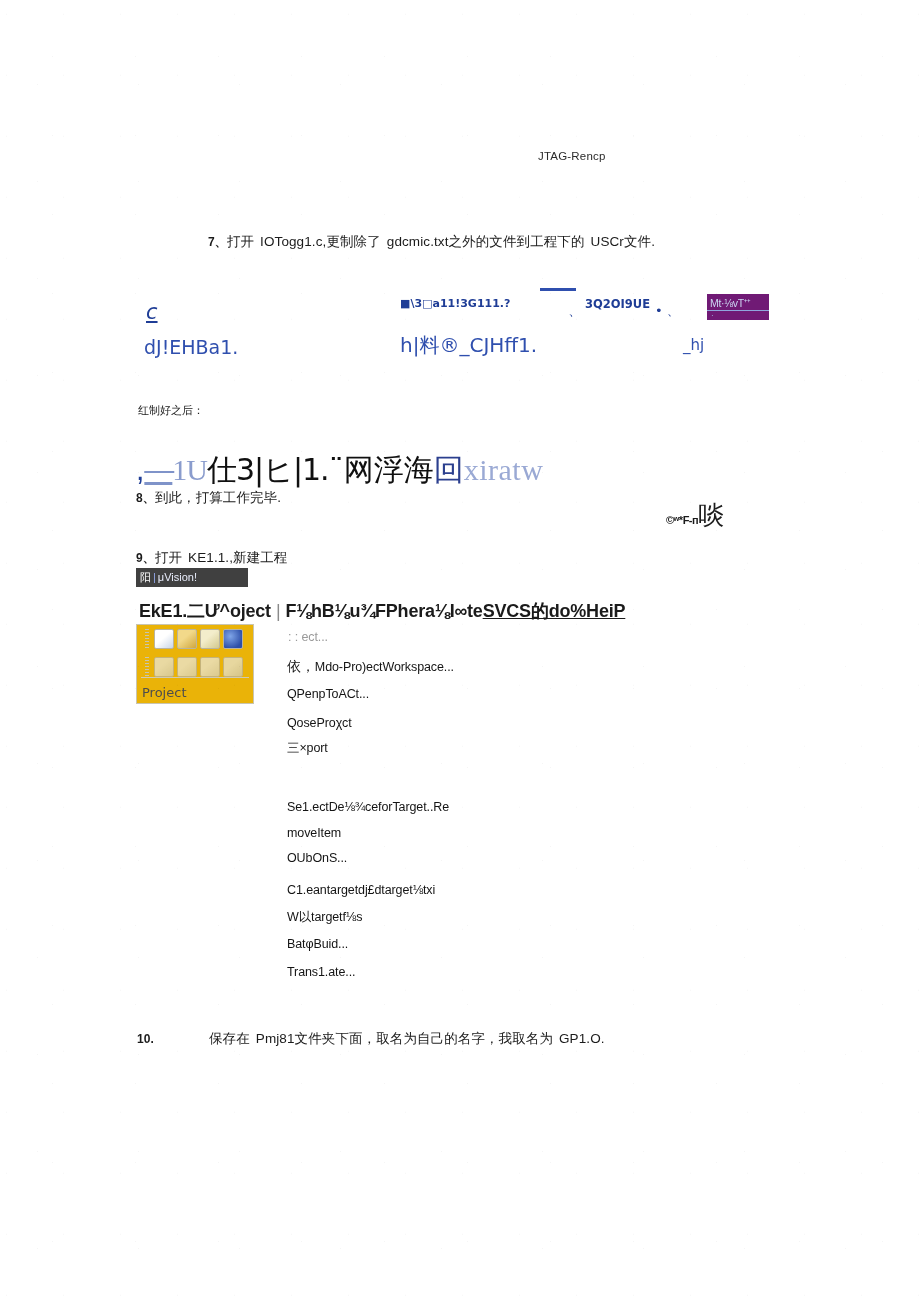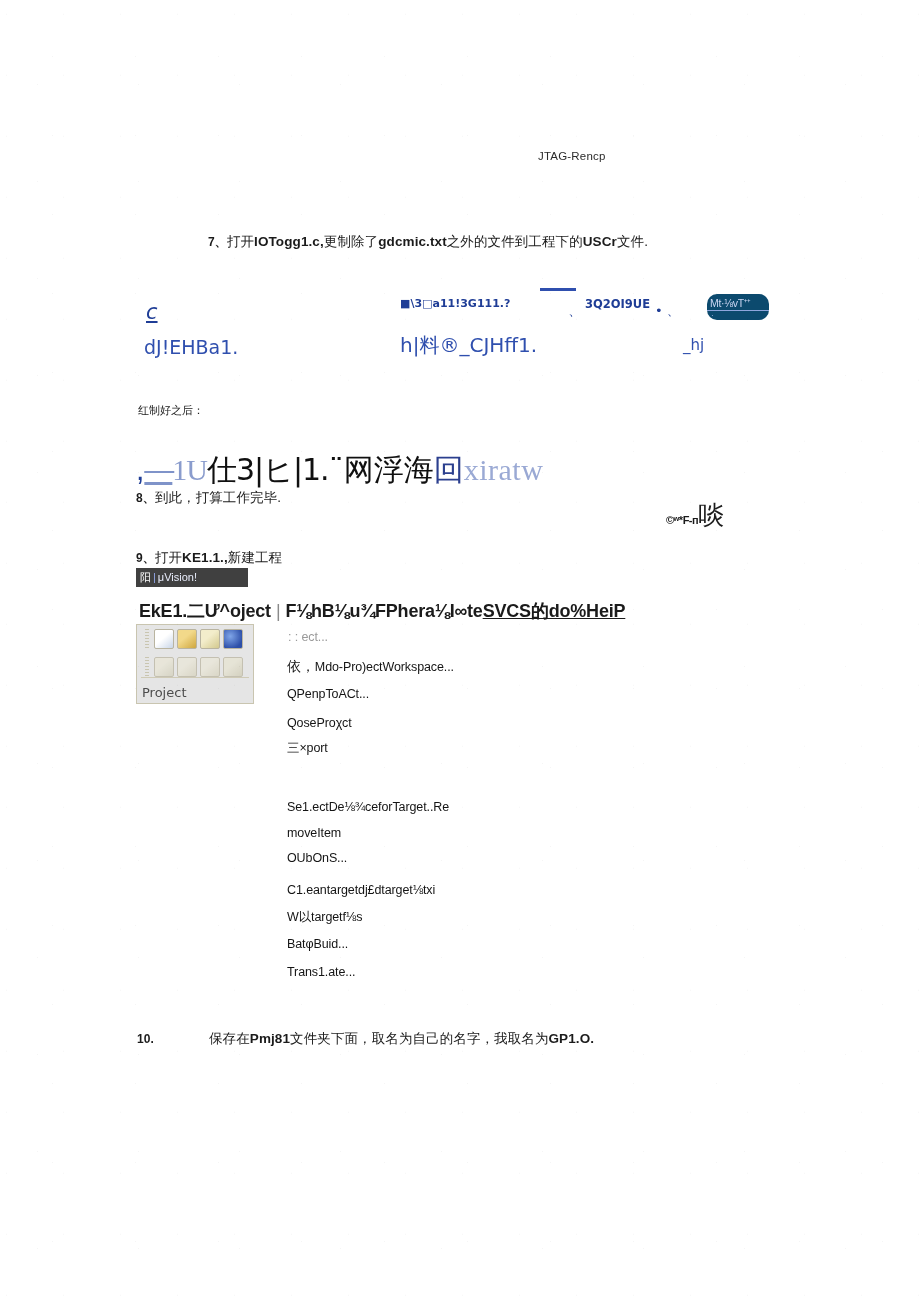--- a/index.html
+++ b/index.html
@@ -33,21 +33,21 @@
     letter-spacing: 0.2px;
   }
 
   
   .para {
     font-size: 13.5px;
     color: #1b1b1b;
     white-space: nowrap;
     letter-spacing: 0.1px;
   }
-  .para b { font-weight: 700; }
+  .para b { font-weight: 400; margin-left: 6px; }
   .num { font-weight: 700; font-size: 12px; }
 
   .p7  { left: 208px; top: 233px; }
   .p8  { left: 136px; top: 489px; }
   .p9  { left: 136px; top: 549px; }
   .p10 { left: 137px; top: 1030px; }
   .p10 .num { display: inline-block; width: 72px; }
 
   .cn-after { left: 138px; top: 403px; font-size: 11px; color: #1b1b1b; }
 
@@ -62,21 +62,21 @@
   .f-du     { left: 144px; top: 56px;  font-size: 19px; }
   .f-slash  { left: 400px; top: 17px;  font-size: 11px; font-weight: 700; }
   .f-hcjh   { left: 400px; top: 52px;  font-size: 20px; }
   .f-dash   { left: 540px; top: 8px;   width: 36px; height: 3px;
               background: #2f4fae; }
   .f-tick1  { left: 568px; top: 22px;  font-size: 14px; }
   .f-3q     { left: 585px; top: 17px;  font-size: 11.5px; font-weight: 700; }
   .f-dots   { left: 655px; top: 22px;  font-size: 13px; }
   .f-hj     { left: 683px; top: 56px;  font-size: 15px; }
   .f-box    { left: 707px; top: 14px;  width: 62px; height: 26px;
-              background: #0c4a6e; border-radius: 10px; }
+              background: #701a75; }
   .f-box span{ display: block; color: #ccd6f2; font-size: 10.5px;
               padding: 2px 0 0 3px; letter-spacing: -0.3px; white-space: nowrap;
               border-bottom: 1px solid #8fa6dd; }
   .f-box i  { display: block; color: #9db0e0; font-size: 8px; padding-left: 4px;
               font-style: normal; }
 
   
   .bigline { left: 136px; top: 450px; white-space: nowrap; }
   .bigline span { font-size: 30px; vertical-align: baseline; }
   .bl-comma  { color: #1f3d96; }
@@ -113,21 +113,21 @@
     position: absolute; left: 3px; top: 31px;
     font-size: 18px; font-weight: 700; color: #1b1b1b;
     white-space: nowrap; letter-spacing: -0.2px;
   }
   .menubar .pipe { color: #8a8a8a; font-weight: 400; padding: 0 5px; }
   .menubar u { text-decoration: underline; }
 
   .toolbar {
     position: absolute; left: 0; top: 56px;
     width: 118px; height: 80px;
-    background: #e5e5e5;
+    background: #eab308;
     border: 1px solid #c9c5b0;
     box-sizing: border-box;
   }
   .tb-row { display: flex; gap: 3px; padding: 4px 3px 0 8px; }
   .tb-ico {
     width: 20px; height: 20px; border-radius: 2px;
     border: 1px solid #b9b4a0;
     box-sizing: border-box;
   }
   .tb-ico.i1 { background: linear-gradient(140deg,#ffffff 45%,#c9d6e8 100%); }

